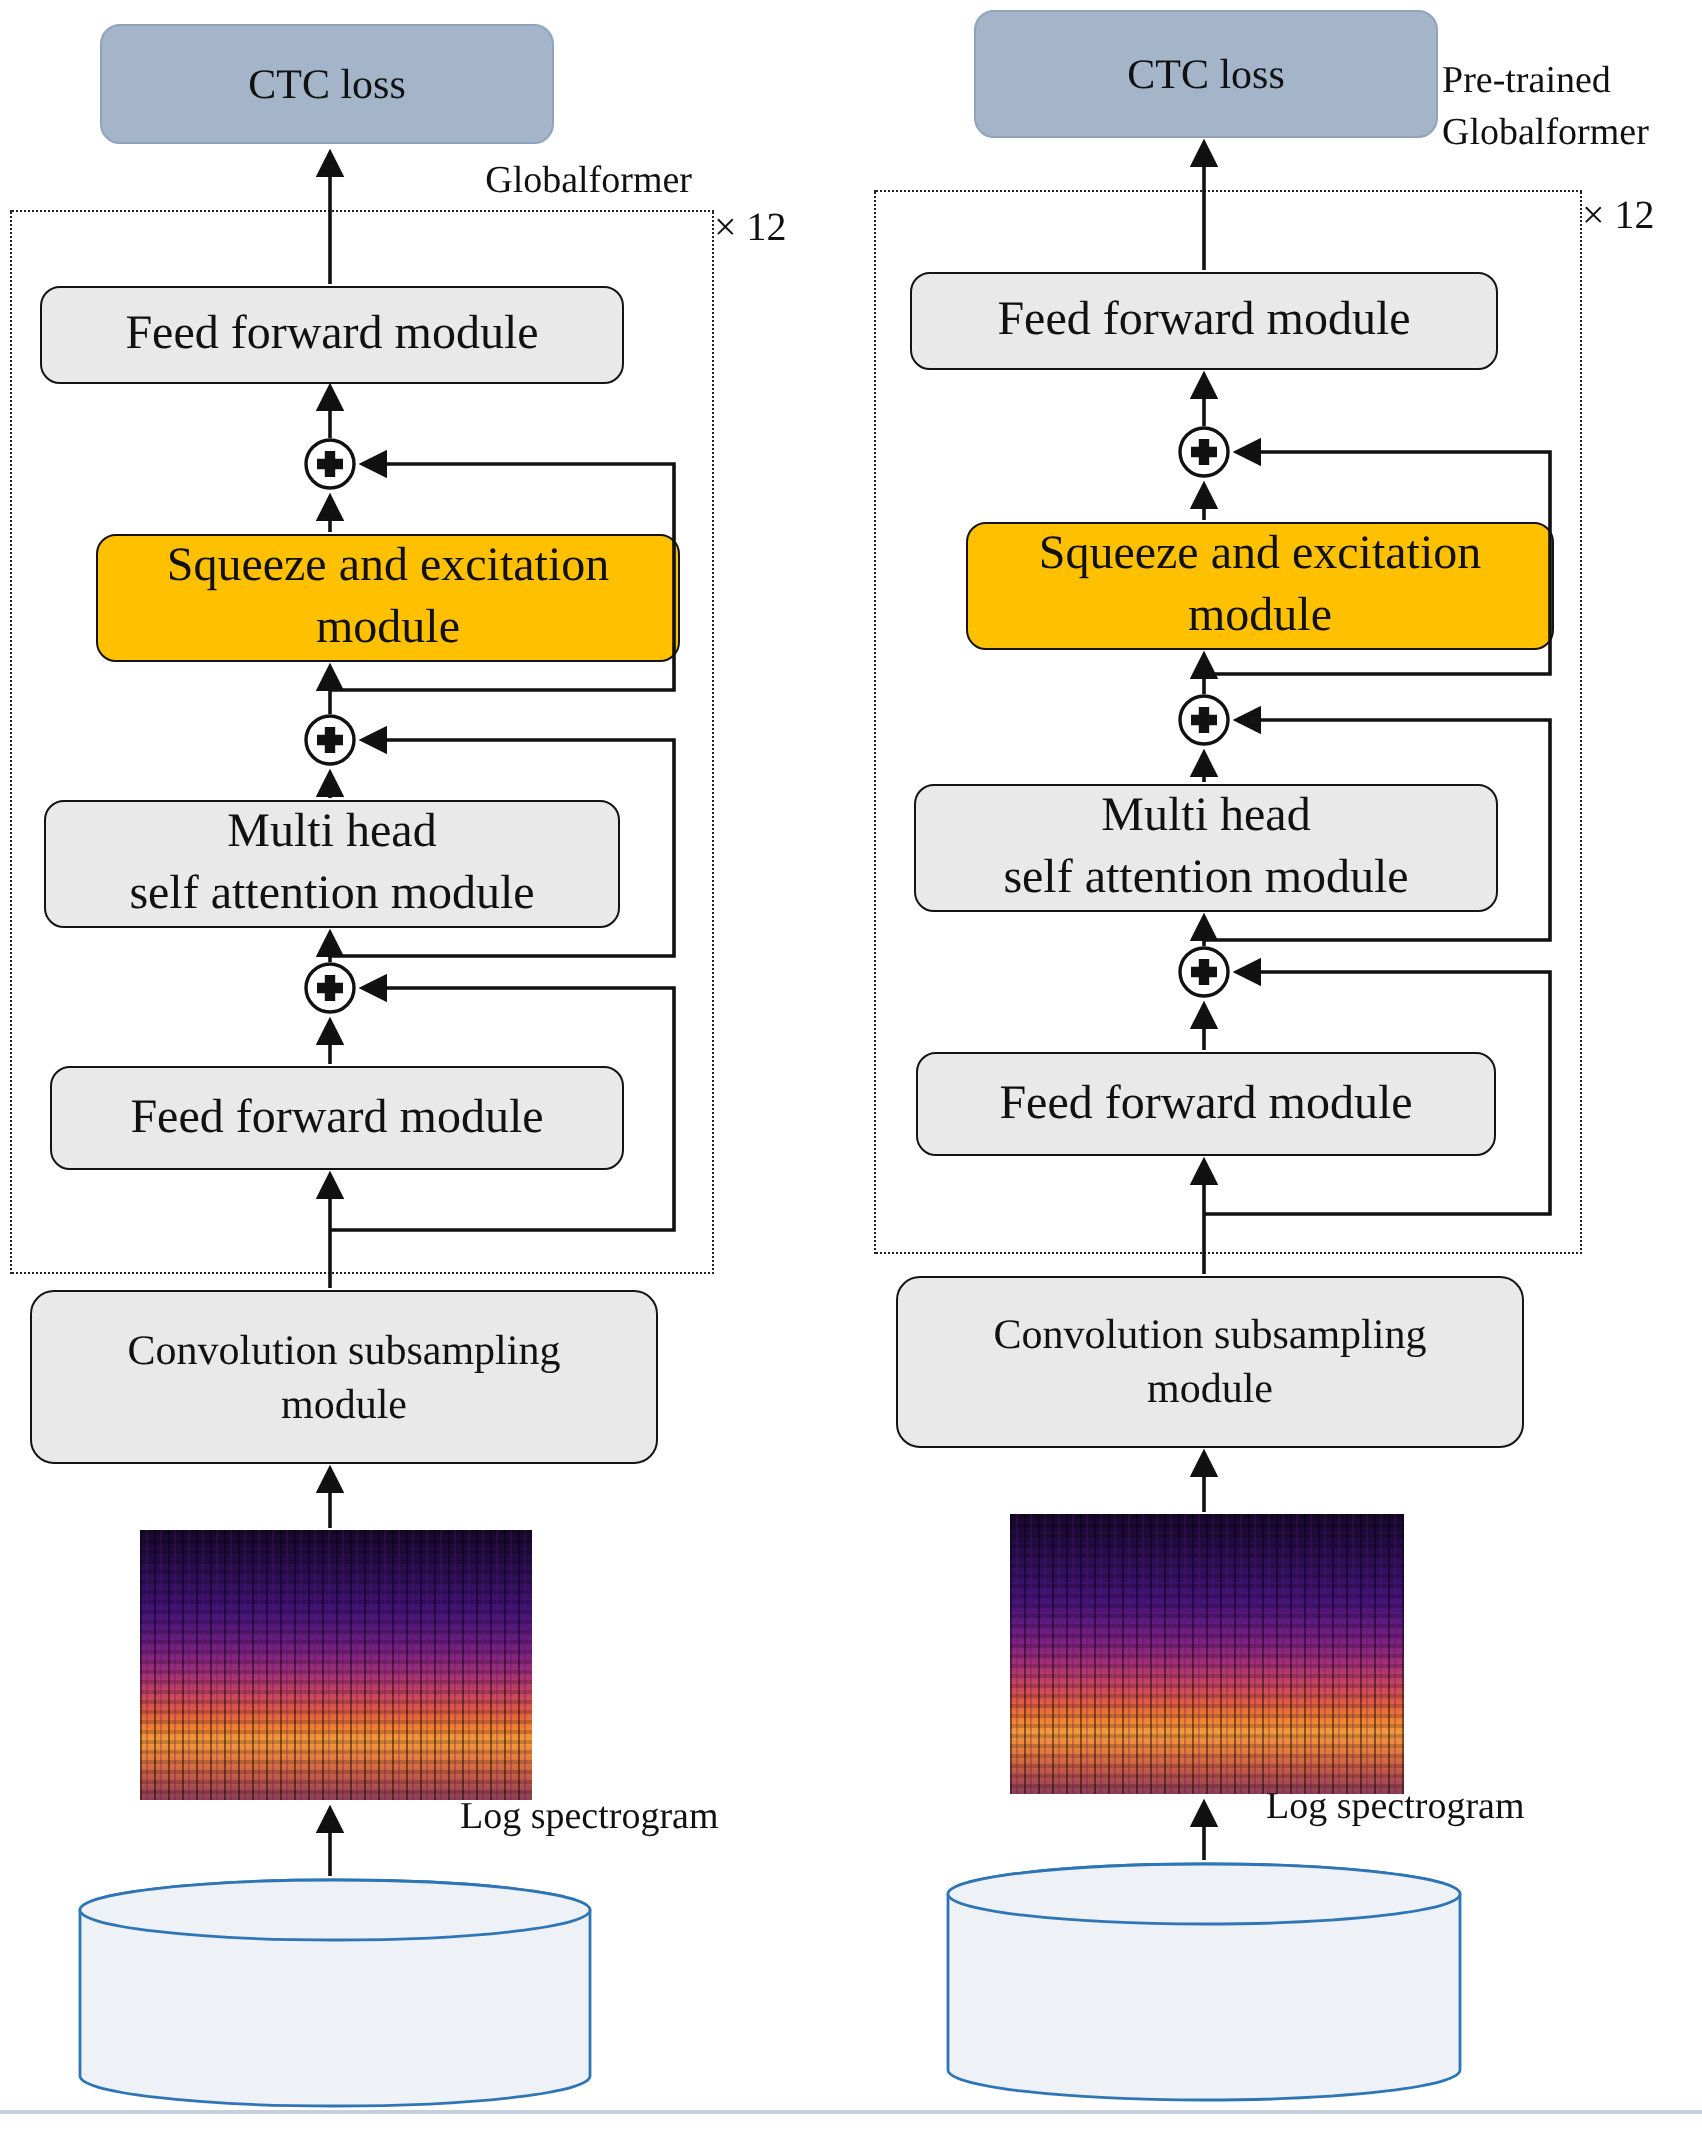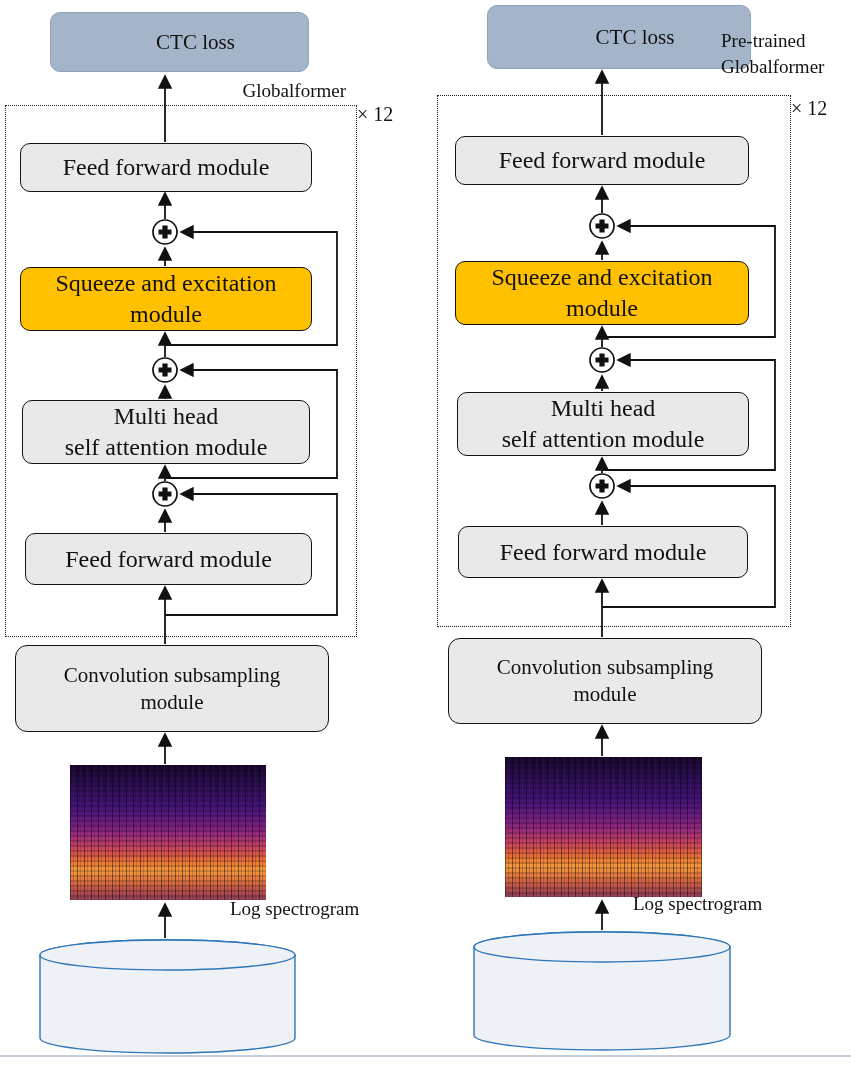--- a/index.html
+++ b/index.html
@@ -8,22 +8,22 @@
     --se-fill:#ffc000;
     --cylinder-fill:#eef1f6; --cylinder-stroke:#2e75b6;
     --line-color:#111111;
   }
   html,body{margin:0;padding:0;background:#fff;}
   .canvas{position:relative;width:851px;height:1065px;background:#fff;overflow:hidden;
           font-family:"Liberation Serif",serif;color:#111;}
   .box{position:absolute;display:flex;flex-direction:column;align-items:center;justify-content:center;
        text-align:center;border:1.6px solid var(--module-border);border-radius:10px;
        background:var(--module-fill);font-size:24px;line-height:1.28;}
-  .ctc{background:var(--ctc-fill);border:1px solid var(--ctc-border);border-radius:10px;font-size:21px;padding-left:32px;}
-  .se-box{background:var(--se-fill);}
+  .ctc{background:var(--ctc-fill);border:1px solid var(--ctc-border);border-radius:10px;font-size:21px;}
+  .se-box{background:var(--se-fill);margin-left:28px;}
   .conv-box{border-radius:12px;font-size:21px;align-items:center;}
   .frame{position:absolute;border:1.7px dotted #222;}
   .lbl{position:absolute;font-size:19px;white-space:nowrap;}
   .lbl2{position:absolute;font-size:19px;line-height:1.35;}
   .dbtext{position:absolute;text-align:center;font-size:20px;line-height:1.55;}
   .spectro{position:absolute;
     background-color:#2a0d4e;
     background-image:
       repeating-linear-gradient(90deg, rgba(5,0,20,0.45) 0px, rgba(5,0,20,0.45) 1px,
         rgba(255,255,255,0) 1px, rgba(255,255,255,0) 3px,

